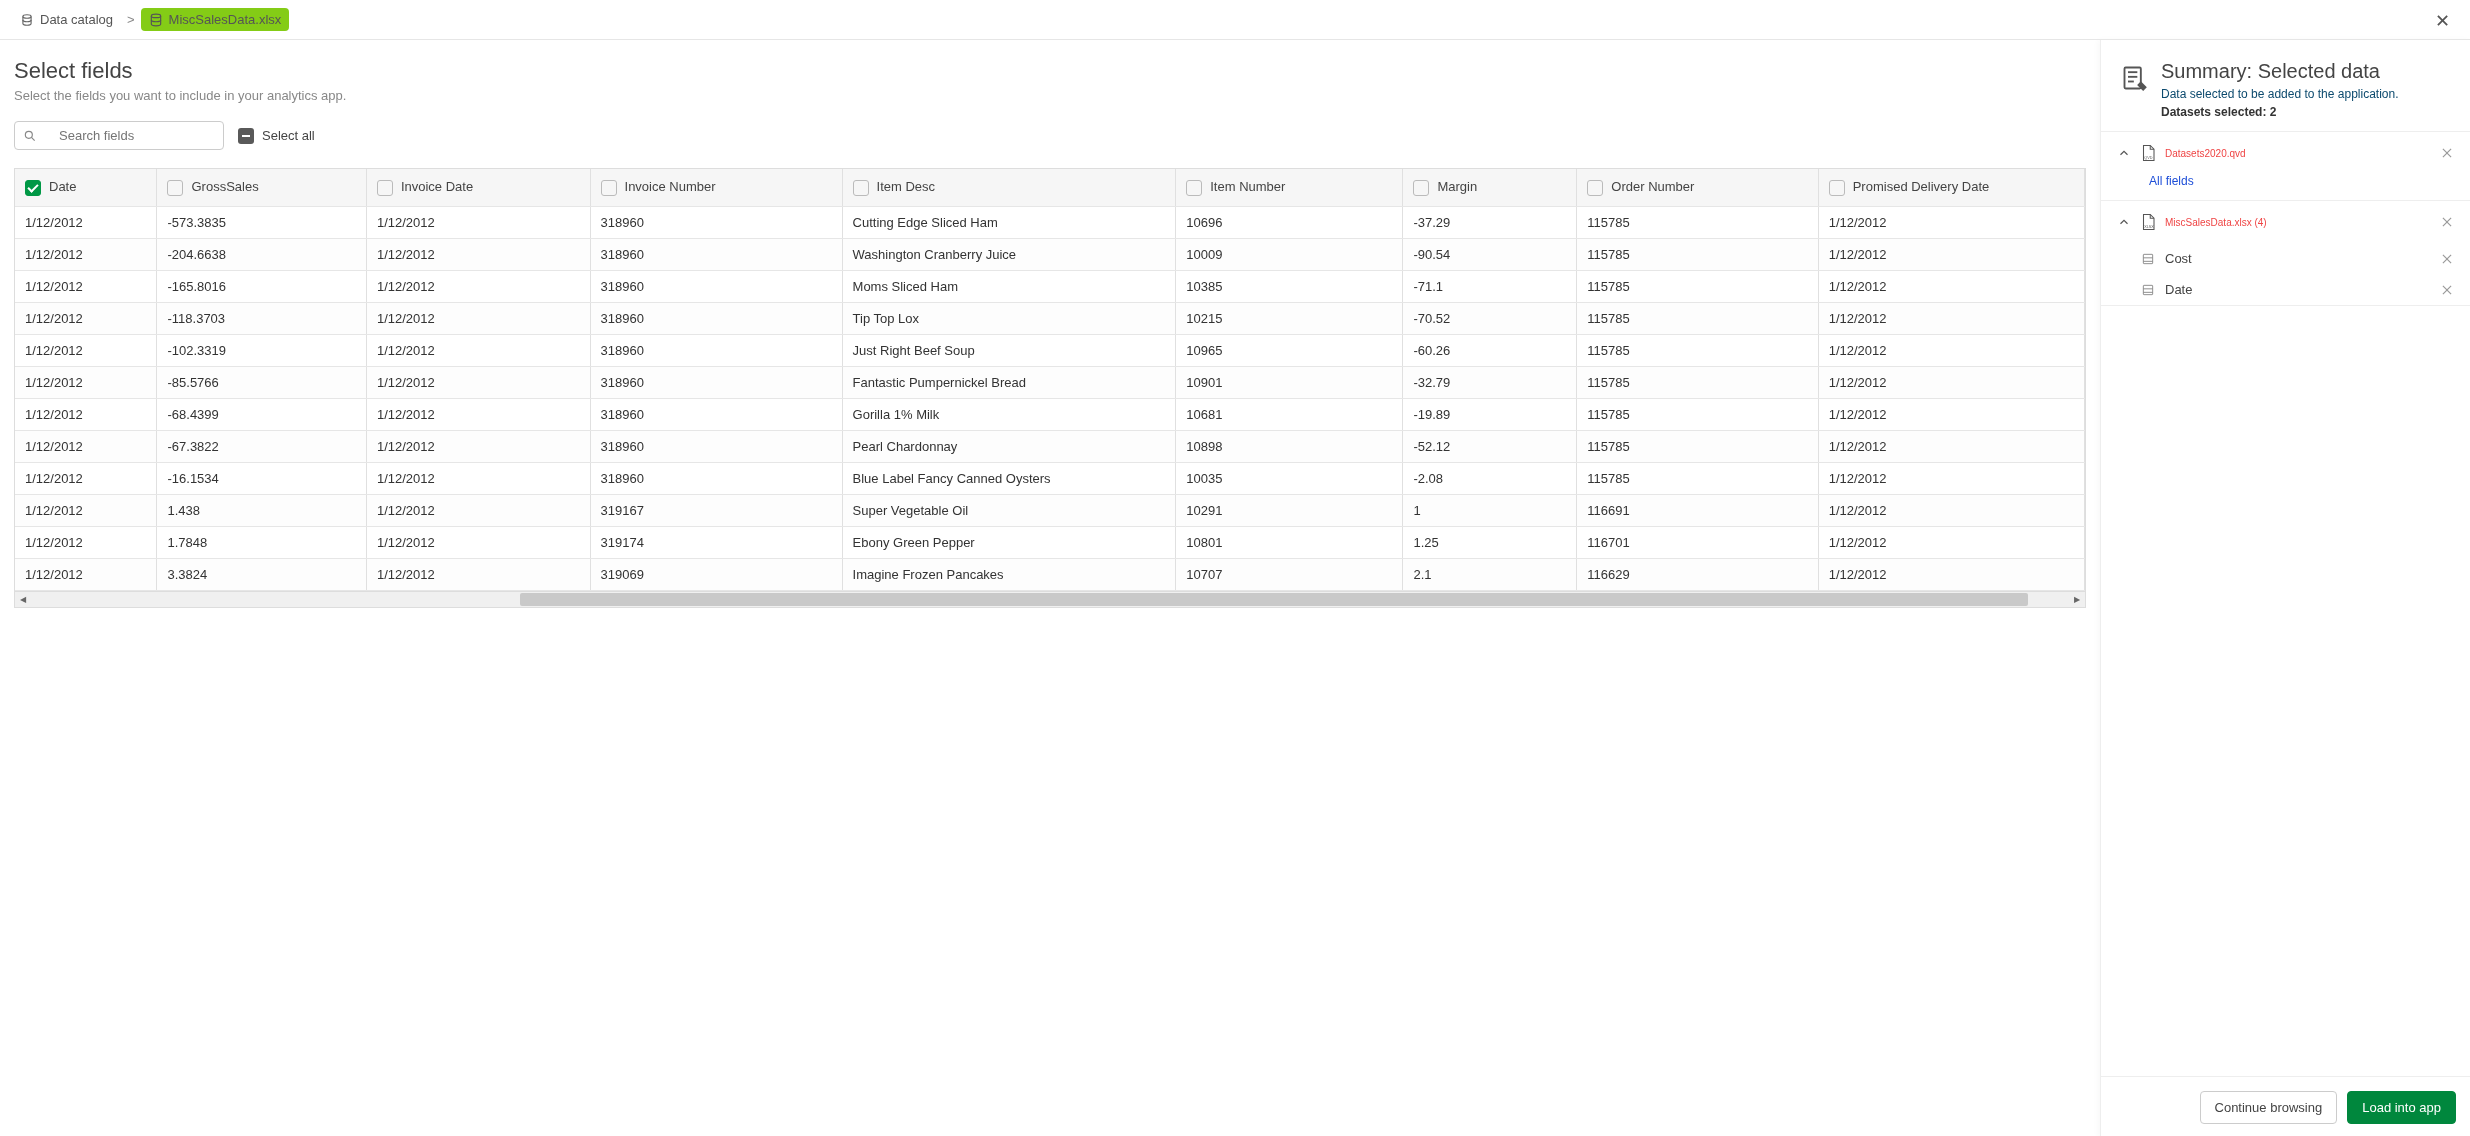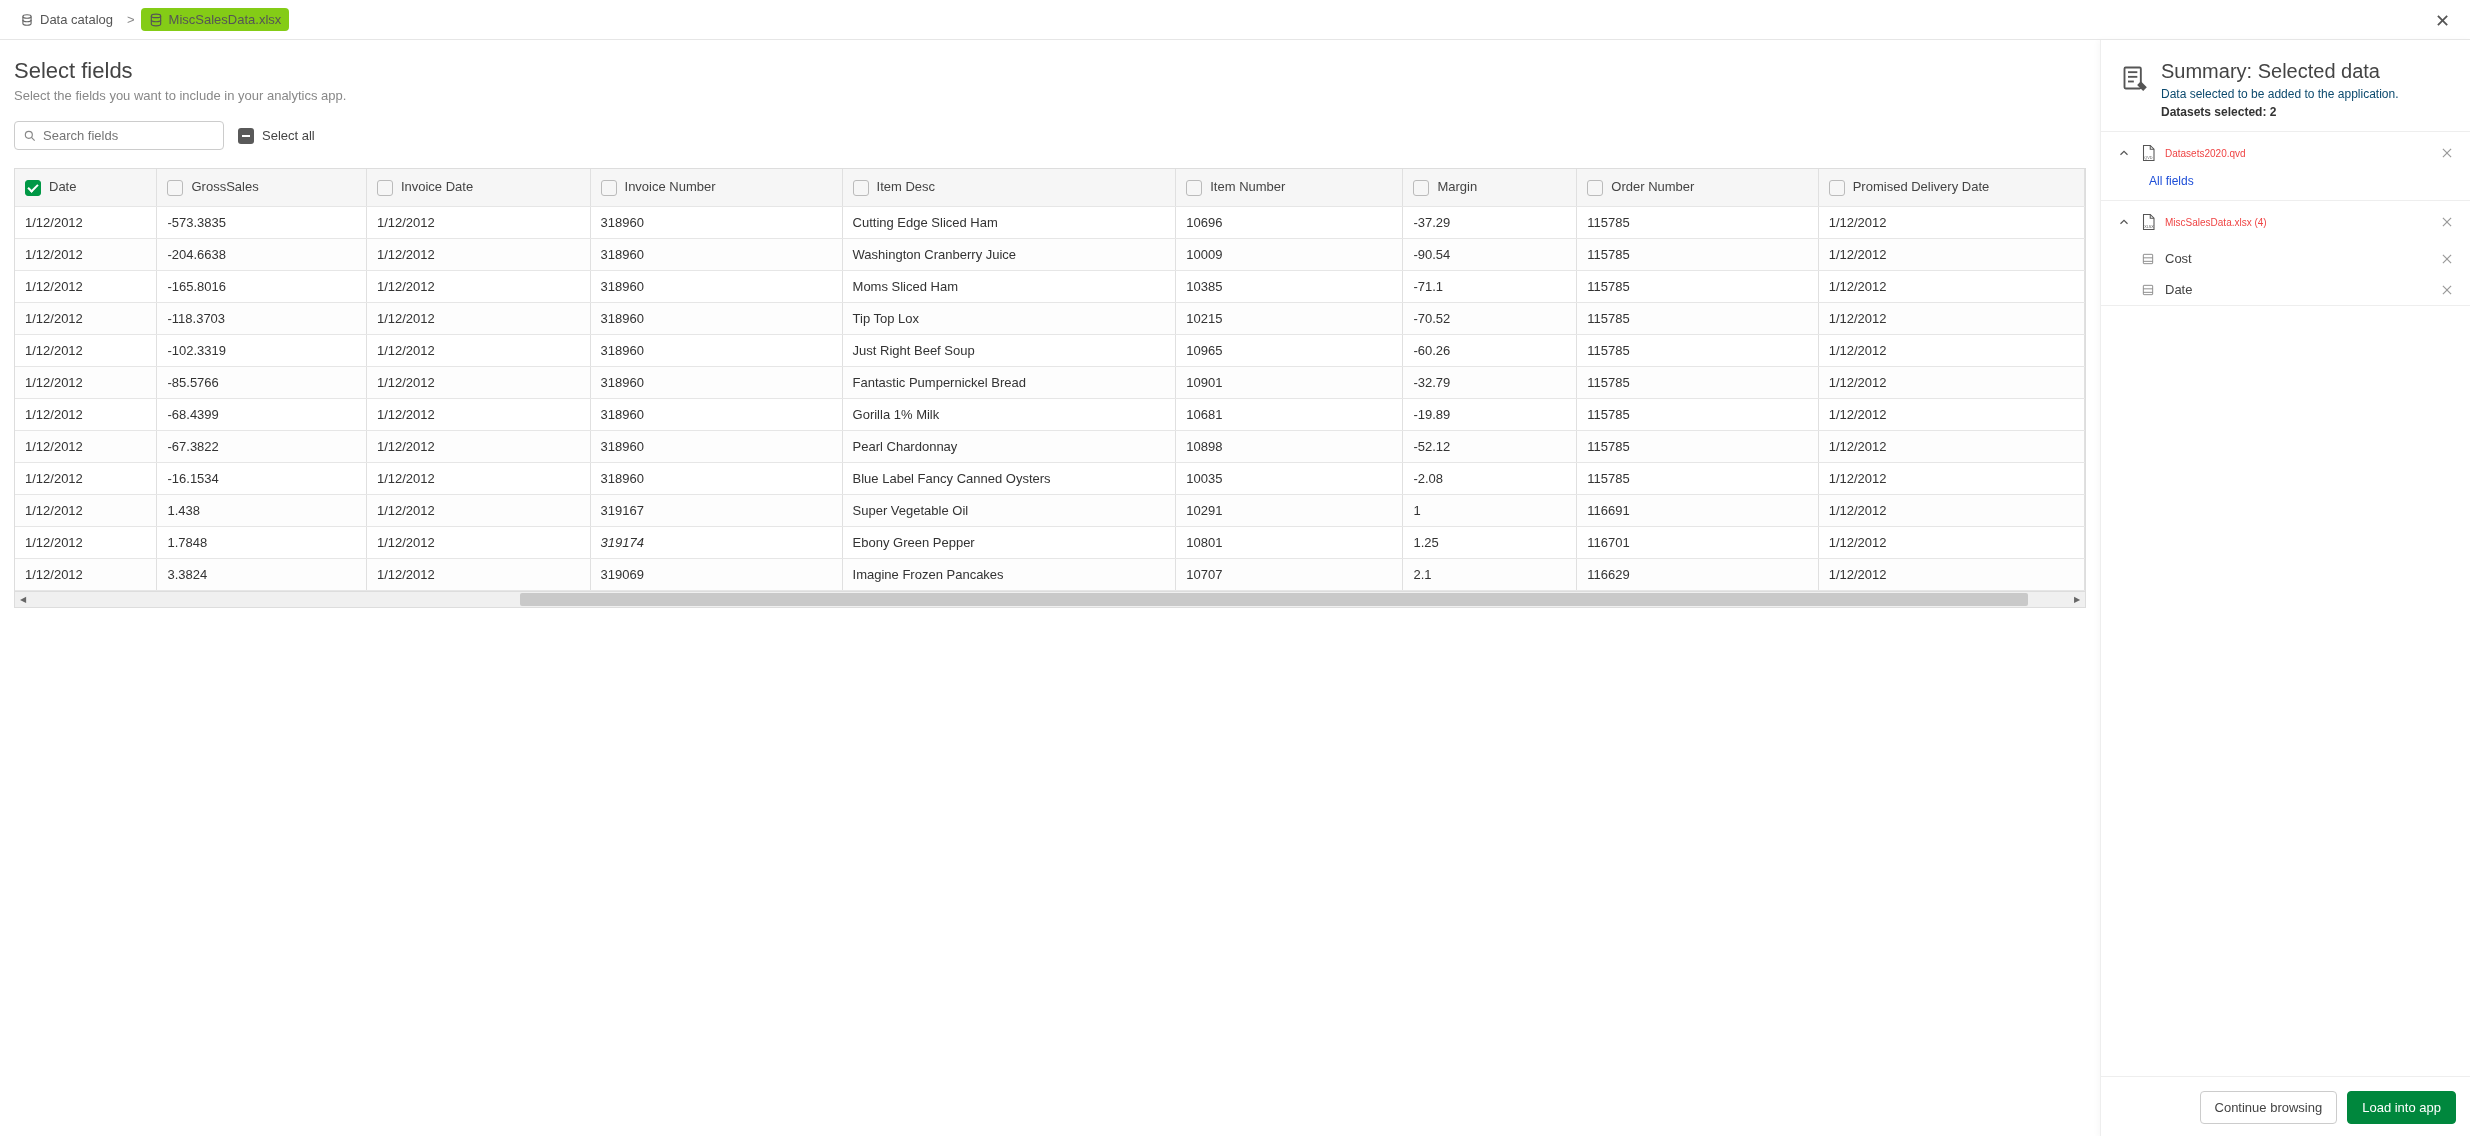--- a/index.html
+++ b/index.html
@@ -11,21 +11,21 @@
 .breadcrumb-sep { margin: 0 6px; color: #888; }
 .breadcrumb-icon { width: 14px; height: 14px; }
 .close-x { position: absolute; right: 14px; top: 8px; font-size: 18px; color: #555; cursor: pointer; padding: 2px 6px; }
 
 .main-area { display: flex; height: calc(100vh - 38px); }
 .left-pane { flex: 1; padding: 18px 14px 0 14px; display: flex; flex-direction: column; min-width: 0; }
 .page-title { font-size: 22px; font-weight: 500; color: #444; margin-bottom: 4px; }
 .page-subtitle { font-size: 13px; color: #888; margin-bottom: 18px; }
 
 .controls-row { display: flex; align-items: center; gap: 14px; margin-bottom: 18px; }
-.search-box { display: flex; align-items: center; border: 1px solid #ccc; border-radius: 4px; padding: 6px 8px; width: 210px; }
+.search-box { display: flex; align-items: center; border: 1px solid #ccc; border-radius: 4px; padding: 6px 8px; width: 210px; gap: 16px; }
 .search-box svg { width: 14px; height: 14px; margin-right: 6px; color: #888; flex-shrink: 0; }
 .search-box input { border: none; outline: none; font-size: 13px; width: 100%; }
 .select-all-wrap { display: flex; align-items: center; gap: 8px; color: #444; cursor: pointer; }
 .tri-check { width: 16px; height: 16px; border-radius: 3px; background: #595959; display: inline-flex; align-items: center; justify-content: center; }
 .tri-check::after { content: ""; width: 8px; height: 2px; background: #fff; }
 
 .table-outer { border: 1px solid #ddd; overflow: hidden; position: relative; }
 .table-scroll { overflow: auto; }
 table { border-collapse: collapse; table-layout: fixed; width: 100%; }
 th, td { border-right: 1px solid #e0e0e0; border-bottom: 1px solid #e6e6e6; padding: 8px 10px; text-align: left; font-weight: 400; font-size: 13px; white-space: nowrap; overflow: hidden; text-overflow: ellipsis; }
@@ -232,21 +232,21 @@
                 <td style="width: 188px;">Super Vegetable Oil</td>
                 <td style="width: 128px;">10291</td>
                 <td style="width: 98px;">1</td>
                 <td style="width: 136px;">116691</td>
                 <td style="width: 150px;">1/12/2012</td>
               </tr>
               <tr>
                 <td style="width: 80px;">1/12/2012</td>
                 <td style="width: 118px;">1.7848</td>
                 <td style="width: 126px;">1/12/2012</td>
-                <td style="width: 142px; font-style: italic;">319174</td>
+                <td style="width: 142px;">319174</td>
                 <td style="width: 188px;">Ebony Green Pepper</td>
                 <td style="width: 128px;">10801</td>
                 <td style="width: 98px;">1.25</td>
                 <td style="width: 136px;">116701</td>
                 <td style="width: 150px;">1/12/2012</td>
               </tr>
               <tr>
                 <td style="width: 80px;">1/12/2012</td>
                 <td style="width: 118px;">3.3824</td>
                 <td style="width: 126px;">1/12/2012</td>

